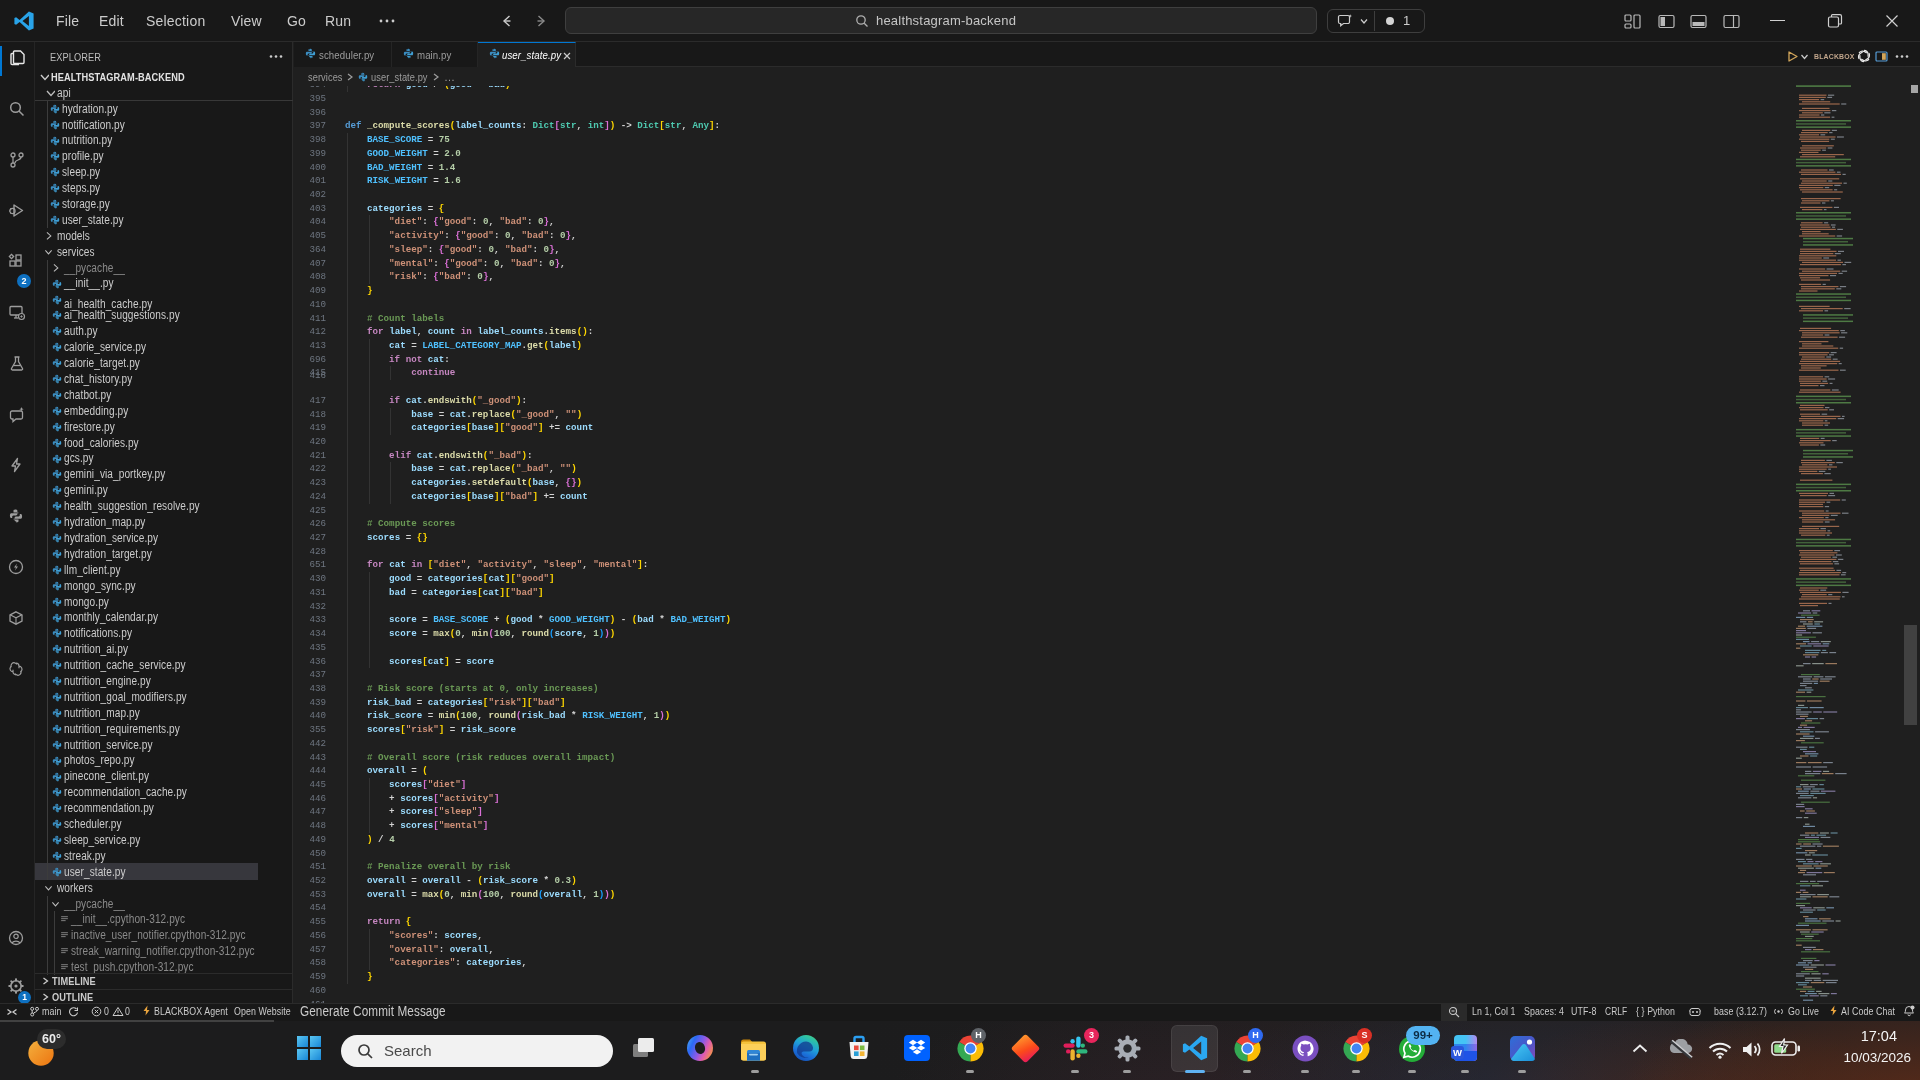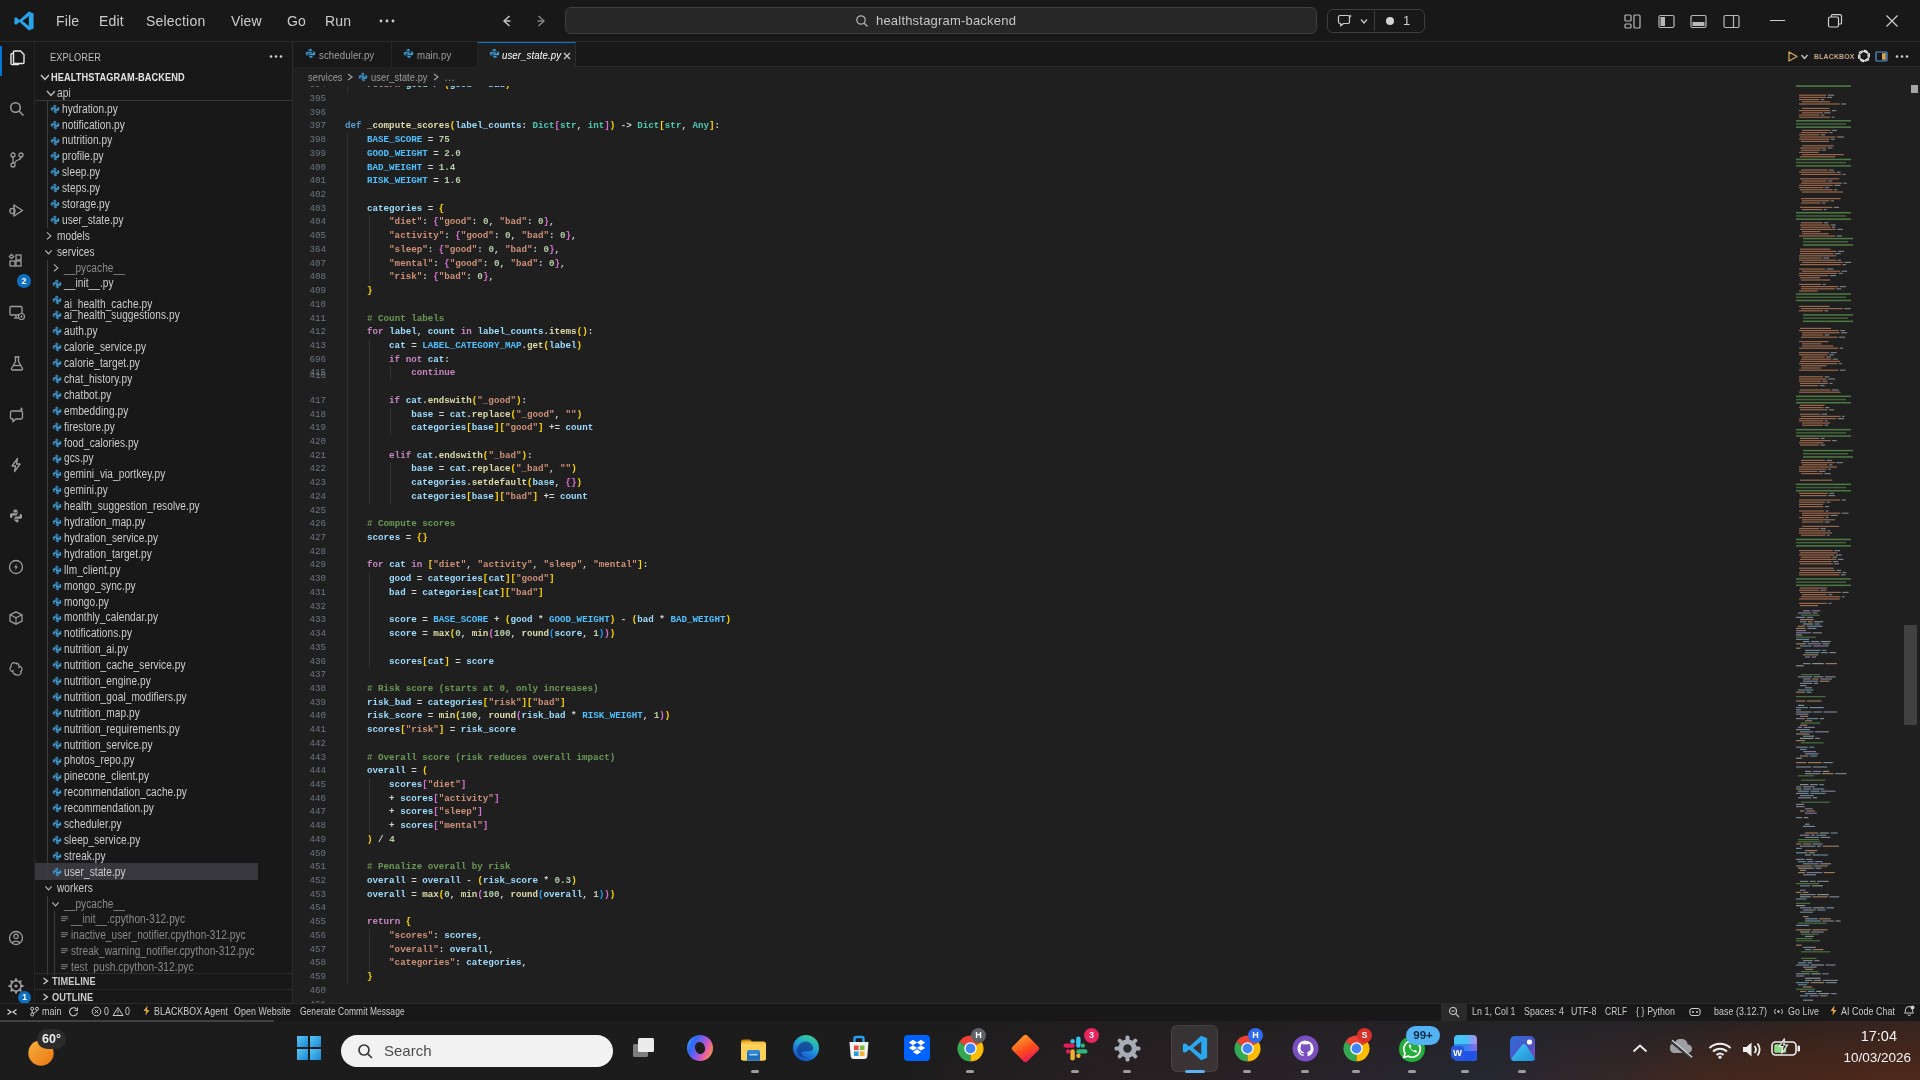--- a/index.html
+++ b/index.html
@@ -613,21 +613,21 @@
 <div class="ln" style="top:417.60px">425</div>
 <div class="ig" style="top:417.60px;left:53.00px"></div>
 <div class="ln" style="top:431.32px">426</div>
 <div class="ig" style="top:431.32px;left:53.00px"></div>
 <div class="cl" style="top:431.32px">    <span style="color:#6A9955"># Compute scores</span></div>
 <div class="ln" style="top:445.04px">427</div>
 <div class="ig" style="top:445.04px;left:53.00px"></div>
 <div class="cl" style="top:445.04px">    <span style="color:#9CDCFE">scores</span> <span style="color:#D4D4D4">=</span> <span style="color:#FFD700">{</span><span style="color:#FFD700">}</span></div>
 <div class="ln" style="top:458.76px">428</div>
 <div class="ig" style="top:458.76px;left:53.00px"></div>
-<div class="ln" style="top:472.48px">429</div>
+<div class="ln" style="top:472.48px">651</div>
 <div class="ig" style="top:472.48px;left:53.00px"></div>
 <div class="cl" style="top:472.48px">    <span style="color:#C586C0">for</span> <span style="color:#9CDCFE">cat</span> <span style="color:#C586C0">in</span> <span style="color:#FFD700">[</span><span style="color:#CE9178">"diet"</span><span style="color:#D4D4D4">,</span> <span style="color:#CE9178">"activity"</span><span style="color:#D4D4D4">,</span> <span style="color:#CE9178">"sleep"</span><span style="color:#D4D4D4">,</span> <span style="color:#CE9178">"mental"</span><span style="color:#FFD700">]</span><span style="color:#D4D4D4">:</span></div>
 <div class="ln" style="top:486.20px">430</div>
 <div class="ig" style="top:486.20px;left:53.00px"></div>
 <div class="ig" style="top:486.20px;left:74.72px"></div>
 <div class="cl" style="top:486.20px">        <span style="color:#9CDCFE">good</span> <span style="color:#D4D4D4">=</span> <span style="color:#9CDCFE">categories</span><span style="color:#FFD700">[</span><span style="color:#9CDCFE">cat</span><span style="color:#FFD700">]</span><span style="color:#FFD700">[</span><span style="color:#CE9178">"good"</span><span style="color:#FFD700">]</span></div>
 <div class="ln" style="top:499.92px">431</div>
 <div class="ig" style="top:499.92px;left:53.00px"></div>
 <div class="ig" style="top:499.92px;left:74.72px"></div>
 <div class="cl" style="top:499.92px">        <span style="color:#9CDCFE">bad</span> <span style="color:#D4D4D4">=</span> <span style="color:#9CDCFE">categories</span><span style="color:#FFD700">[</span><span style="color:#9CDCFE">cat</span><span style="color:#FFD700">]</span><span style="color:#FFD700">[</span><span style="color:#CE9178">"bad"</span><span style="color:#FFD700">]</span></div>
@@ -653,21 +653,21 @@
 <div class="ig" style="top:582.24px;left:53.00px"></div>
 <div class="ln" style="top:595.96px">438</div>
 <div class="ig" style="top:595.96px;left:53.00px"></div>
 <div class="cl" style="top:595.96px">    <span style="color:#6A9955"># Risk score (starts at 0, only increases)</span></div>
 <div class="ln" style="top:609.68px">439</div>
 <div class="ig" style="top:609.68px;left:53.00px"></div>
 <div class="cl" style="top:609.68px">    <span style="color:#9CDCFE">risk_bad</span> <span style="color:#D4D4D4">=</span> <span style="color:#9CDCFE">categories</span><span style="color:#FFD700">[</span><span style="color:#CE9178">"risk"</span><span style="color:#FFD700">]</span><span style="color:#FFD700">[</span><span style="color:#CE9178">"bad"</span><span style="color:#FFD700">]</span></div>
 <div class="ln" style="top:623.40px">440</div>
 <div class="ig" style="top:623.40px;left:53.00px"></div>
 <div class="cl" style="top:623.40px">    <span style="color:#9CDCFE">risk_score</span> <span style="color:#D4D4D4">=</span> <span style="color:#DCDCAA">min</span><span style="color:#FFD700">(</span><span style="color:#B5CEA8">100</span><span style="color:#D4D4D4">,</span> <span style="color:#DCDCAA">round</span><span style="color:#DA70D6">(</span><span style="color:#9CDCFE">risk_bad</span> <span style="color:#D4D4D4">*</span> <span style="color:#4FC1FF">RISK_WEIGHT</span><span style="color:#D4D4D4">,</span> <span style="color:#B5CEA8">1</span><span style="color:#DA70D6">)</span><span style="color:#FFD700">)</span></div>
-<div class="ln" style="top:637.12px">441</div>
+<div class="ln" style="top:637.12px">355</div>
 <div class="ig" style="top:637.12px;left:53.00px"></div>
 <div class="cl" style="top:637.12px">    <span style="color:#9CDCFE">scores</span><span style="color:#FFD700">[</span><span style="color:#CE9178">"risk"</span><span style="color:#FFD700">]</span> <span style="color:#D4D4D4">=</span> <span style="color:#9CDCFE">risk_score</span></div>
 <div class="ln" style="top:650.84px">442</div>
 <div class="ig" style="top:650.84px;left:53.00px"></div>
 <div class="ln" style="top:664.56px">443</div>
 <div class="ig" style="top:664.56px;left:53.00px"></div>
 <div class="cl" style="top:664.56px">    <span style="color:#6A9955"># Overall score (risk reduces overall impact)</span></div>
 <div class="ln" style="top:678.28px">444</div>
 <div class="ig" style="top:678.28px;left:53.00px"></div>
 <div class="cl" style="top:678.28px">    <span style="color:#9CDCFE">overall</span> <span style="color:#D4D4D4">=</span> <span style="color:#FFD700">(</span></div>
@@ -1296,21 +1296,21 @@
 <svg style="position:absolute;left:112px;top:1006px" width="12" height="11" viewBox="0 0 12 11">
     <path d="M6 1.5 L11 9.5 H1 Z" fill="none" stroke="#cbcbcb" stroke-width="1"></path>
     <path d="M6 4.2 V7 M6 8.2 v0.6" stroke="#cbcbcb" stroke-width="1"></path>
   </svg>
 <div class="st" style="left:125px;top:1003px;color:#cbcbcb;font-size:10.5px"><span class="sx">0</span></div>
 <svg style="position:absolute;left:142px;top:1005px" width="9" height="11" viewBox="0 0 9 11">
     <path d="M5.5 0.5 L1.5 6 H4 L3.5 10.5 L7.5 5 H5 Z" fill="#e8a33d"></path>
   </svg>
 <div class="st" style="left:154px;top:1003px;color:#cbcbcb;font-size:10.5px"><span class="sx">BLACKBOX Agent</span></div>
 <div class="st" style="left:234px;top:1003px;color:#cbcbcb;font-size:10.5px"><span class="sx">Open Website</span></div>
-<div class="st" style="left:300px;top:1003px;color:#cbcbcb;font-size:10px"><span class="sx">Generate Commit Message</span></div>
+<div class="st" style="left:300px;top:1003px;color:#cbcbcb;font-size:14px"><span class="sx">Generate Commit Message</span></div>
 <div style="position:absolute;left:1441px;top:1003px;width:26px;height:18px;background:#2a2a2a"></div>
 <svg style="position:absolute;left:1448px;top:1006px" width="12" height="12" viewBox="0 0 12 12">
     <circle cx="5" cy="5" r="3.5" fill="none" stroke="#cbcbcb" stroke-width="1.1"></circle>
     <path d="M7.8 7.8 L11 11" stroke="#cbcbcb" stroke-width="1.1"></path>
     <path d="M3.5 5 h3" stroke="#cbcbcb" stroke-width="1.1"></path>
   </svg>
 <div class="st" style="left:1472px;top:1003px;color:#cbcbcb;font-size:10.5px"><span class="sx">Ln 1, Col 1</span></div>
 <div class="st" style="left:1524px;top:1003px;color:#cbcbcb;font-size:10.5px"><span class="sx">Spaces: 4</span></div>
 <div class="st" style="left:1571px;top:1003px;color:#cbcbcb;font-size:10.5px"><span class="sx">UTF-8</span></div>
 <div class="st" style="left:1605px;top:1003px;color:#cbcbcb;font-size:10px"><span class="sx">CRLF</span></div>

